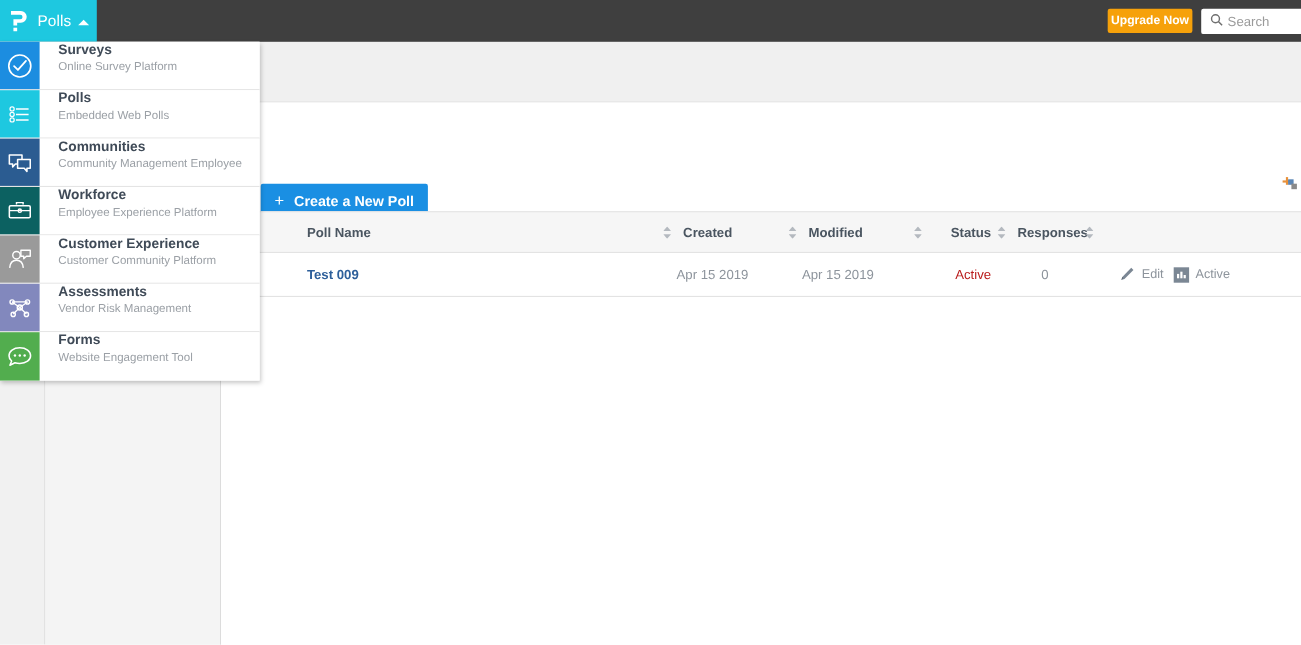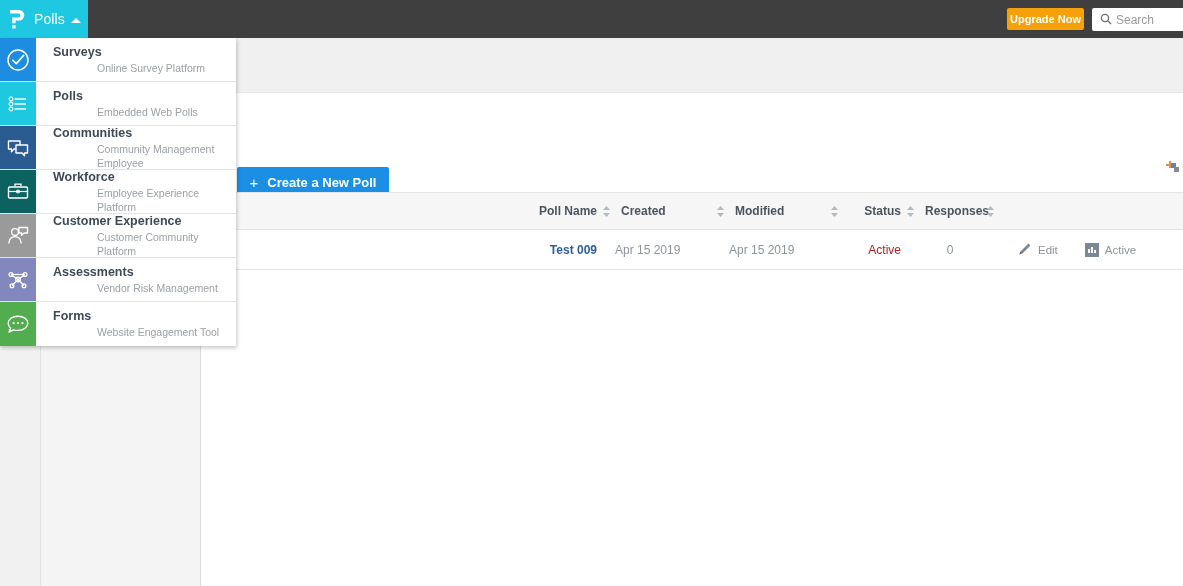--- a/index.html
+++ b/index.html
@@ -90,29 +90,29 @@
   }
   .switcher .sw-item:last-child { border-bottom: none; }
   .sw-icon {
     width: 36px; flex: none;
     display: flex; align-items: center; justify-content: center;
   }
   .sw-icon svg { display: block; }
   .sw-text {
     flex: 1;
     padding-left: 17px;
-    display: flex; flex-direction: column; justify-content: center;
+    display: flex; flex-direction: column; 
   }
   .sw-title {
     font-size: 12.5px; font-weight: bold; color: #3f4a57;
     line-height: 15px;
   }
   .sw-sub {
     font-size: 10.5px; color: #9ba0a6;
-    line-height: 14px; margin-top: 1px; margin-left: 44px;
+    line-height: 14px; margin-top: 1px;
   }
 
   
   .sidebar {
     position: absolute; top: 38px; left: 0;
     width: 201px; height: 548px;
     background: #f1f1f1;
     border-right: 1px solid #dcdcdc;
     z-index: 10;
     overflow: hidden;
@@ -189,27 +189,27 @@
     height: 40px;
   }
   .cb-cell { width: 46px; flex: none; display: flex; justify-content: center; }
   .cb {
     width: 13px; height: 13px;
     border: 1px solid #bdbdbd;
     background: #fff;
     cursor: pointer;
     display: block;
   }
-  .c-name   { width: 350px; flex: none; padding-left: 32px; text-align: right; }
+  .c-name   { width: 350px; flex: none; padding-left: 32px; }
   .c-sort   { width: 18px; flex: none; display: flex; justify-content: center; }
   .c-created{ width: 96px; flex: none; padding-left: 6px; }
   .c-mod    { width: 96px; flex: none; padding-left: 6px; }
   .c-status { width: 58px; flex: none; padding-left: 6px; text-align: right; }
   .c-resp   { width: 62px; flex: none; padding-left: 6px; }
-  .c-acts   { flex: 1; display: flex; gap: 27px; padding-left: 18px; }
+  .c-acts   { flex: 1; display: flex; gap: 9px; padding-left: 18px; }
 
   .tbody-row .c-created,
   .tbody-row .c-mod { text-align: left; padding-left: 0; color: #8d949c; }
   .tbody-row .c-status { color: #b91c1c; padding-left: 2px; }
   .tbody-row .c-resp { color: #8d949c; text-align: center; padding-left: 0; }
 
   .poll-link {
     color: #2d5f9a; font-weight: bold; font-size: 12px;
     text-decoration: none; cursor: pointer;
   }

